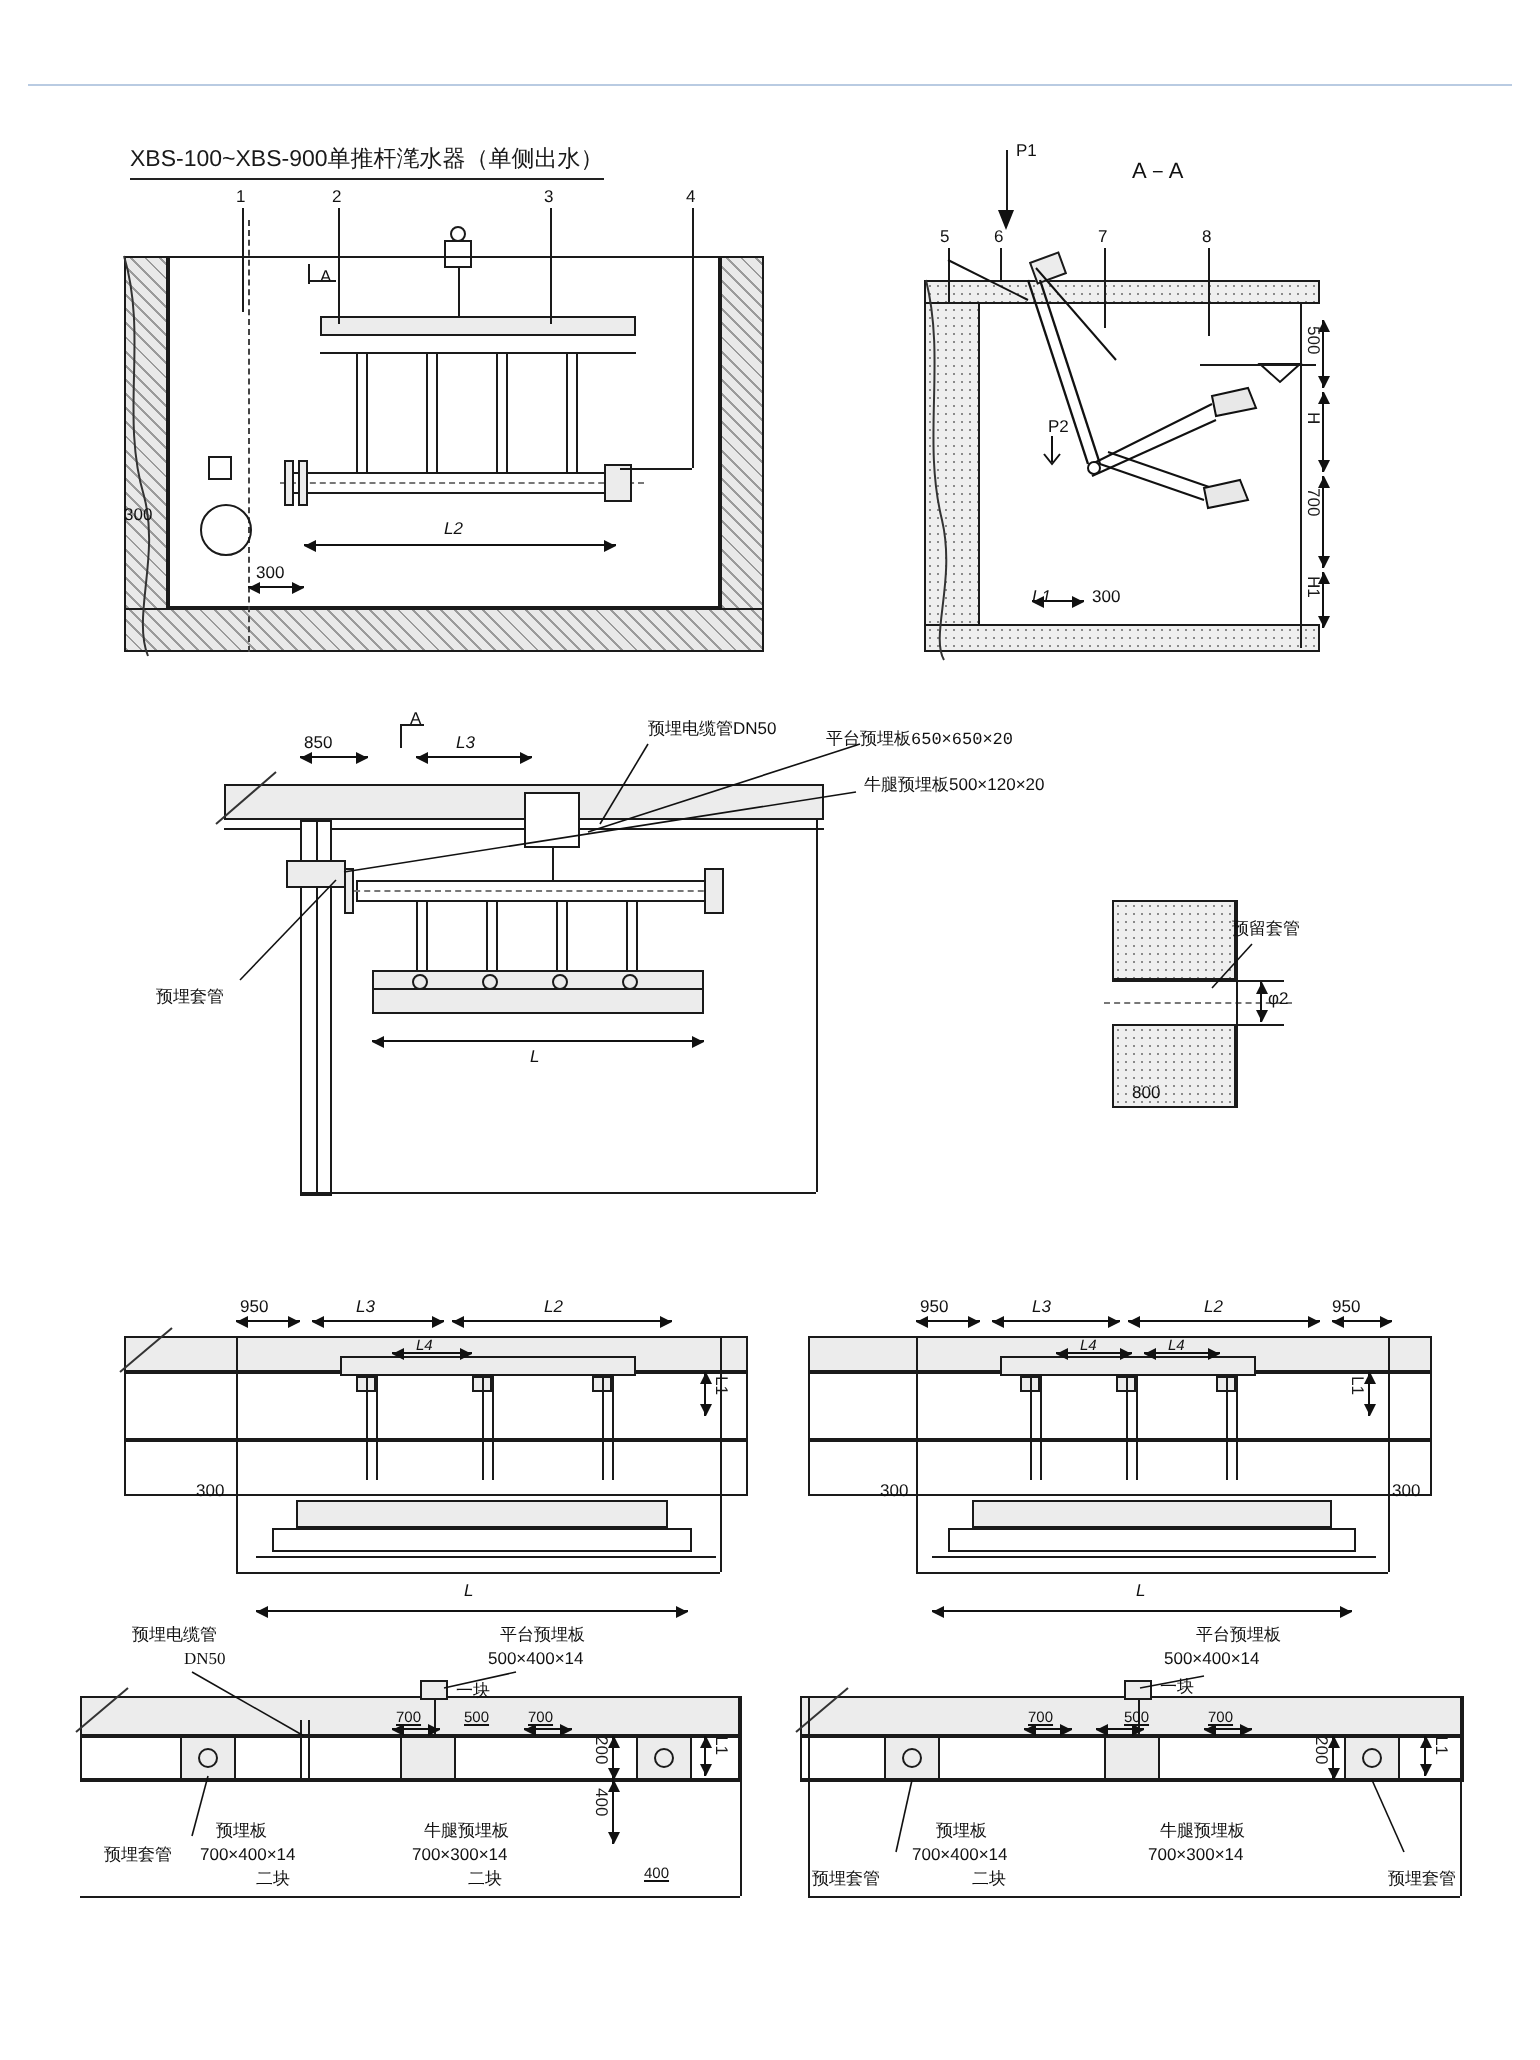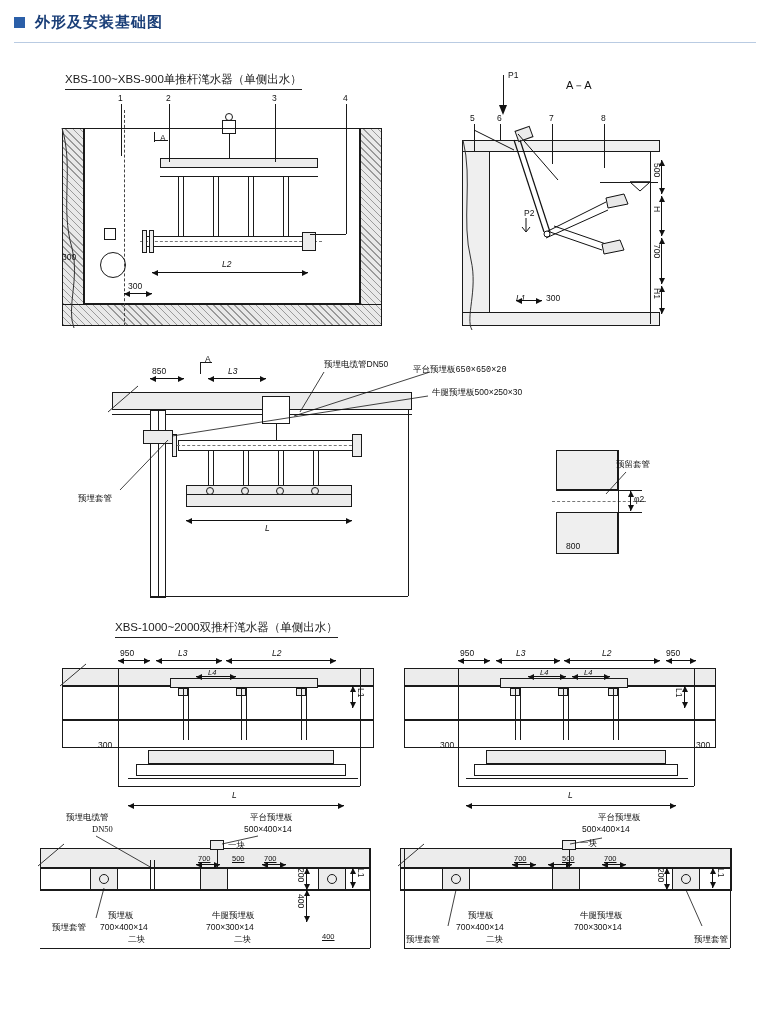--- a/index.html
+++ b/index.html
@@ -145,24 +145,20 @@
     text-align: center;
     font-size: 11.5px;
     letter-spacing: 0.4px;
   }
 </style>
 </head>
 <body>
 
 <div class="page">
 
-  <div class="header">
-    <div class="header-marker"></div>
-    <div class="header-title">外形及安装基础图</div>
-  </div>
   <div class="header-rule"></div>
 
   <div class="ttl" style="left:65px; top:72px;">XBS-100~XBS-900单推杆滗水器（单侧出水）</div>
 
   <div>
 
     <div class="box dot" style="left:62px; top:128px; width:320px; height:198px;"></div>
     <div class="box fillw" style="left:84px; top:128px; width:276px; height:176px;"></div>
 
     <div class="box hatch" style="left:62px; top:128px; width:22px; height:198px;"></div>
@@ -351,21 +347,21 @@
     <div class="lbl" style="left:324px; top:359px;">预埋电缆管DN50</div>
     <svg width="60" height="44" style="left:300px; top:372px;">
       <line x1="24" y1="0" x2="0" y2="40" stroke="#111" stroke-width="0.8"></line>
     </svg>
 
     <div class="lbl" style="left:413px; top:364px;font-family:Liberation Mono, monospace;">平台预埋板650×650×20</div>
     <svg width="140" height="50" style="left:294px; top:372px;">
       <line x1="136" y1="0" x2="0" y2="44" stroke="#111" stroke-width="0.8"></line>
     </svg>
 
-    <div class="lbl" style="left:432px; top:387px;">牛腿预埋板500×250×30</div>
+    <div class="lbl" style="left:432px; top:387px;">牛腿预埋板500×120×20</div>
     <svg width="260" height="50" style="left:172px; top:396px;">
       <line x1="256" y1="0" x2="0" y2="40" stroke="#111" stroke-width="0.8"></line>
     </svg>
 
     <div class="lbl" style="left:78px; top:493px;">预埋套管</div>
     <svg width="76" height="60" style="left:110px; top:440px;">
       <line x1="58" y1="0" x2="10" y2="50" stroke="#111" stroke-width="0.8"></line>
     </svg>
   </div>
 
@@ -379,21 +375,20 @@
 
     <div class="lbl" style="left:616px; top:459px;">预留套管</div>
     <svg width="36" height="36" style="left:606px; top:472px;">
       <line x1="20" y1="0" x2="0" y2="22" stroke="#111" stroke-width="0.8"></line>
     </svg>
     <div class="dimv" style="left:630px; top:491px; height:20px;"></div>
     <div class="lbl" style="left:634px; top:494px;">φ2</div>
     <div class="lbl" style="left:566px; top:541px;">800</div>
   </div>
 
-  <div class="ttl" style="left:115px; top:620px;">XBS-1000~2000双推杆滗水器（单侧出水）</div>
 
   <div>
     <div class="box fill" style="left:62px; top:668px; width:312px; height:18px;"></div>
     <svg width="34" height="26" style="left:60px; top:664px;">
       <path d="M0 22 L26 0" stroke="#333" stroke-width="1" fill="none"></path>
     </svg>
     <div class="box fillw" style="left:62px; top:686px; width:312px; height:34px;"></div>
     <div class="box fillw" style="left:62px; top:720px; width:312px; height:28px;"></div>
 
     <div class="box fill" style="left:170px; top:678px; width:148px; height:10px;"></div>

